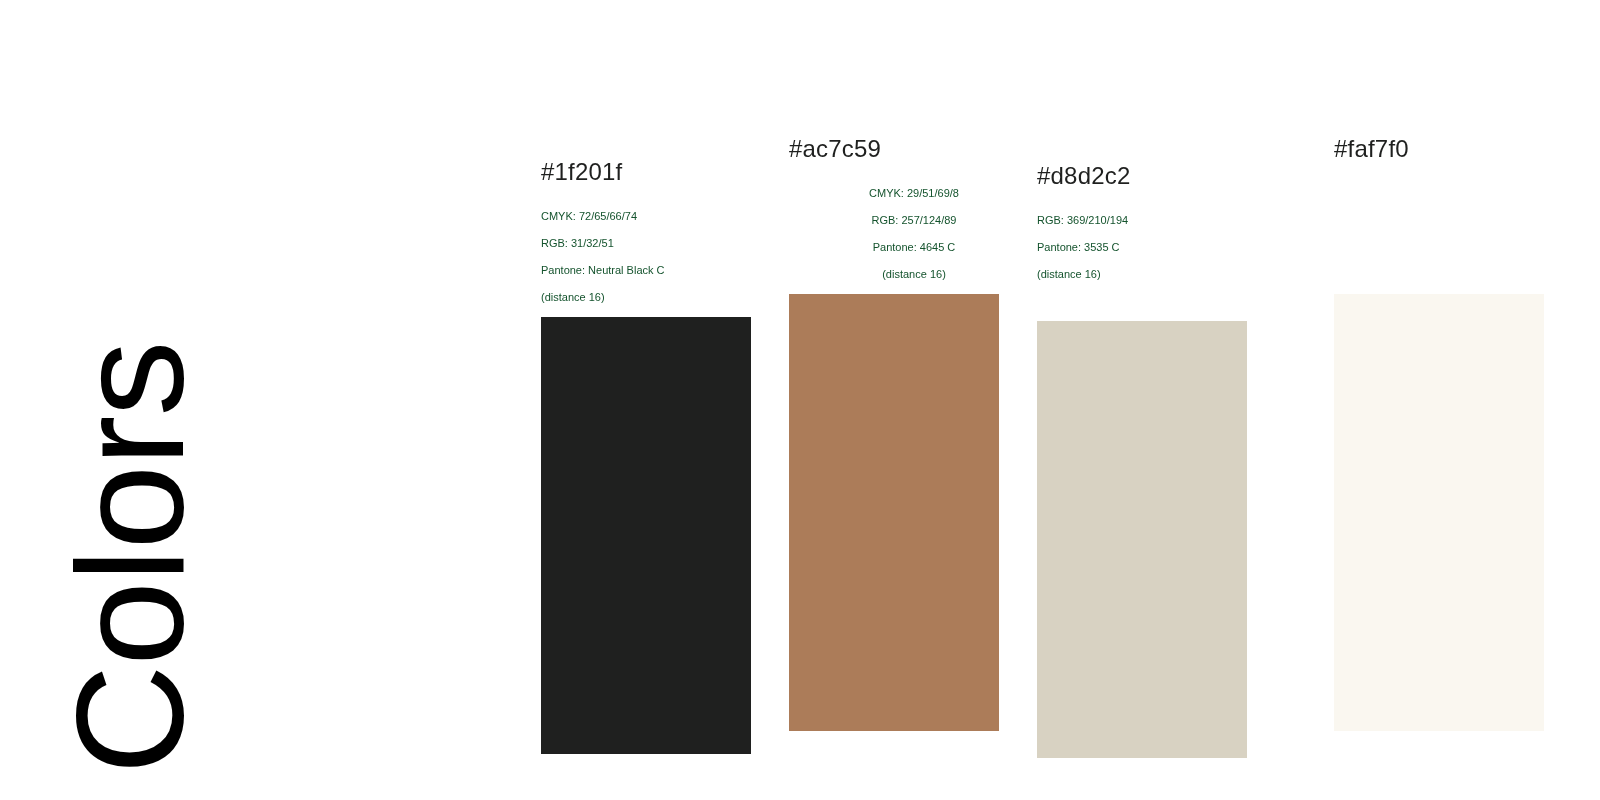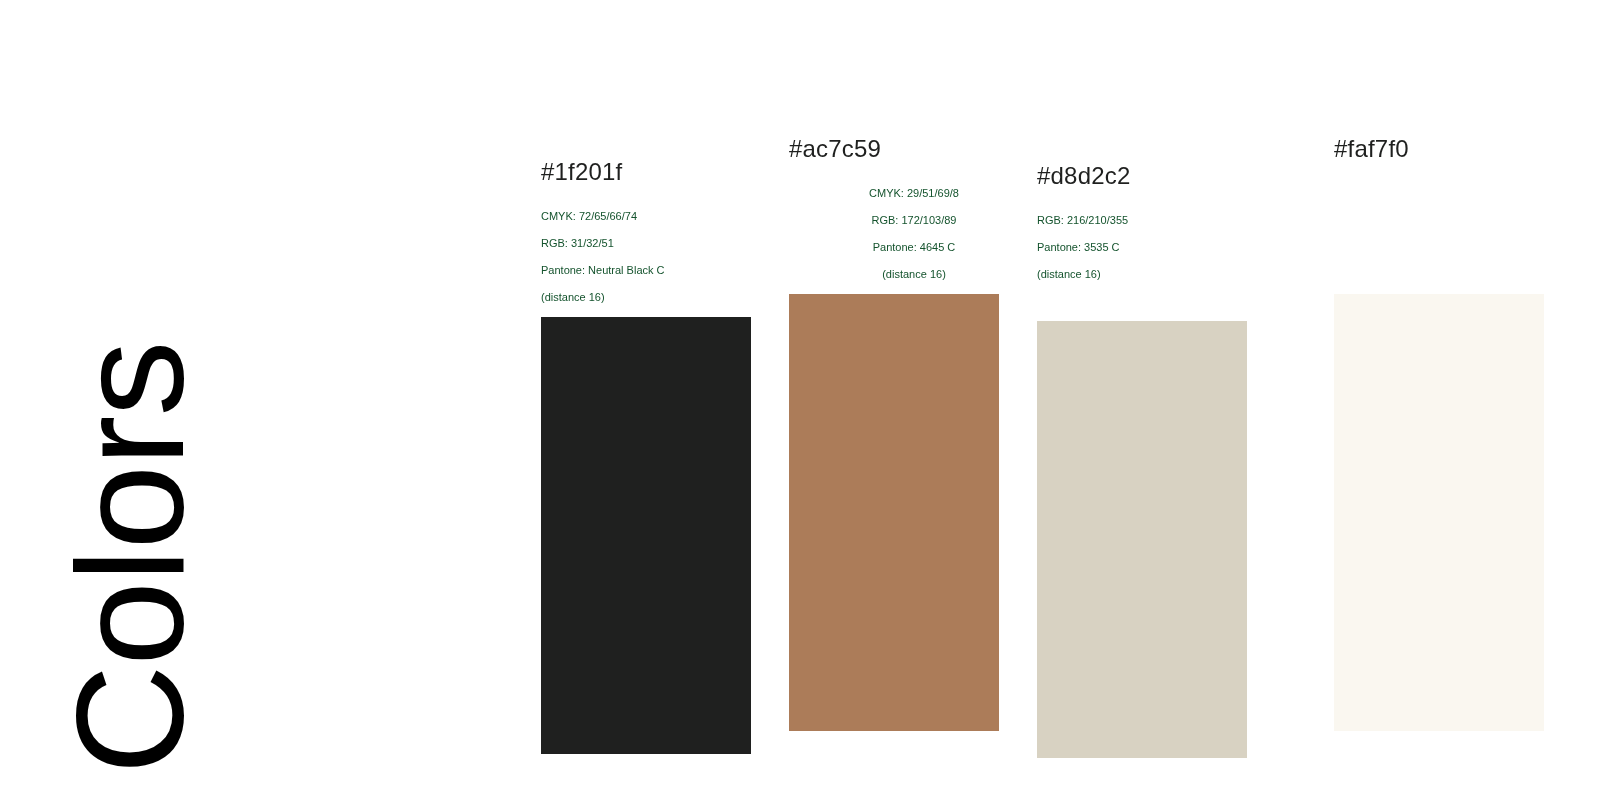--- a/index.html
+++ b/index.html
@@ -108,31 +108,31 @@
       <div class="meta-line">Pantone: Neutral Black C</div>
       <div class="meta-line">(distance 16)</div>
     </div>
     <div class="swatch-chip" style="background: rgb(31, 32, 31);"></div>
   </div>
 
   <div class="swatch-column col-1">
     <div class="swatch-hex">#ac7c59</div>
     <div class="swatch-meta">
       <div class="meta-line">CMYK: 29/51/69/8</div>
-      <div class="meta-line">RGB: 172/103/89</div>
+      <div class="meta-line">RGB: 257/124/89</div>
       <div class="meta-line">Pantone: 4645 C</div>
       <div class="meta-line">(distance 16)</div>
     </div>
     <div class="swatch-chip" style="background: rgb(172, 124, 89);"></div>
   </div>
 
   <div class="swatch-column col-2">
     <div class="swatch-hex">#d8d2c2</div>
     <div class="swatch-meta">
-      <div class="meta-line">RGB:  216/210/355</div>
+      <div class="meta-line">RGB:  369/210/194</div>
       <div class="meta-line">Pantone: 3535 C</div>
       <div class="meta-line">(distance 16)</div>
     </div>
     <div class="swatch-chip" style="background: rgb(216, 210, 194);"></div>
   </div>
 
   <div class="swatch-column col-3">
     <div class="swatch-hex">#faf7f0</div>
     <div class="swatch-chip" style="background: rgb(250, 247, 240);"></div>
   </div>

